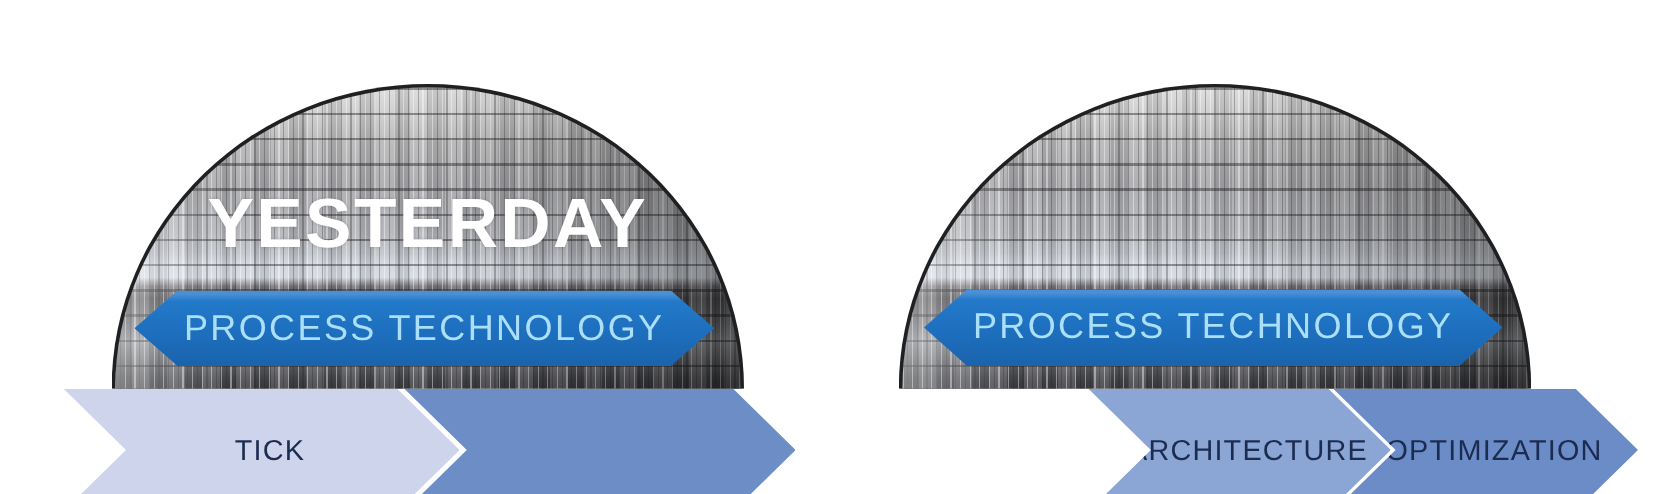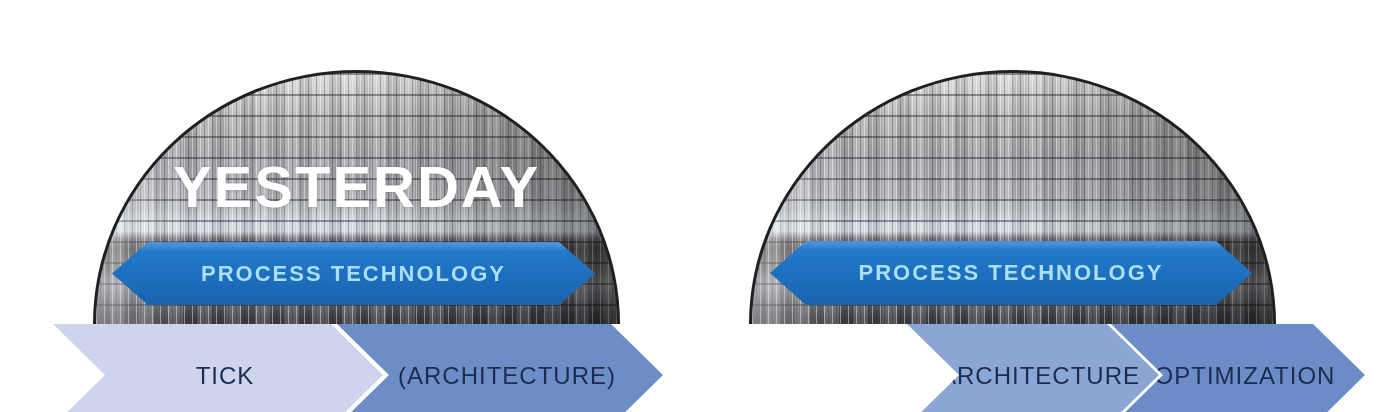--- a/index.html
+++ b/index.html
@@ -37,21 +37,21 @@
 
   
   .banner{
     position:absolute;height:63px;display:flex;align-items:center;justify-content:center;
     clip-path:polygon(36px 0,calc(100% - 36px) 0,100% 50%,calc(100% - 36px) 100%,36px 100%,0 50%);
     background:linear-gradient(180deg,#4a90d6 0,#4a90d6 3px,#2379c9 9px,#1d6fbe 55%,#1a63ad 100%);
   }
   #banner-yesterday{left:112px;top:198px;width:483px;}
   #banner-today{left:770px;top:197px;width:482px;height:64px;}
   .banner-label{
-    font-size:22px;font-weight:700;letter-spacing:2px;color:#abdff8;white-space:nowrap;
+    font-size:30px;font-weight:400;letter-spacing:2px;color:#abdff8;white-space:nowrap;
   }
 
   
   .chevron{
     position:absolute;top:280px;height:102px;box-sizing:border-box;
     clip-path:polygon(0 0,calc(100% - 52px) 0,100% 50%,calc(100% - 52px) 100%,0 100%,52px 50%);
     display:flex;flex-direction:column;align-items:center;justify-content:center;
     padding:0 38px 0 52px;
   }
   .chevron .step-label,.chevron .step-sublabel{
@@ -80,21 +80,20 @@
 
   <div class="wafer" id="wafer-yesterday"></div>
   <div class="era-label" id="era-yesterday">YESTERDAY</div>
   <div class="banner" id="banner-yesterday">
     <span class="banner-label">PROCESS TECHNOLOGY</span>
   </div>
   <div class="chevron" id="chevron-tick" style="background-color: rgb(205, 212, 236); gap: 12px;">
     <span class="step-label">TICK</span>
   </div>
   <div class="chevron" id="chevron-tock" style="background-color: rgb(108, 141, 197);">
-    <span class="step-sublabel">(ARCHITECTURE)</span>
   </div>
   <div class="row-shadow" id="shadow-left"></div>
 
   <div class="wafer" id="wafer-today"></div>
   <div class="banner" id="banner-today">
     <span class="banner-label">PROCESS TECHNOLOGY</span>
   </div>
   <div class="chevron" id="chevron-architecture" style="background-color: rgb(139, 166, 212);">
     <span class="step-label">ARCHITECTURE</span>
 

